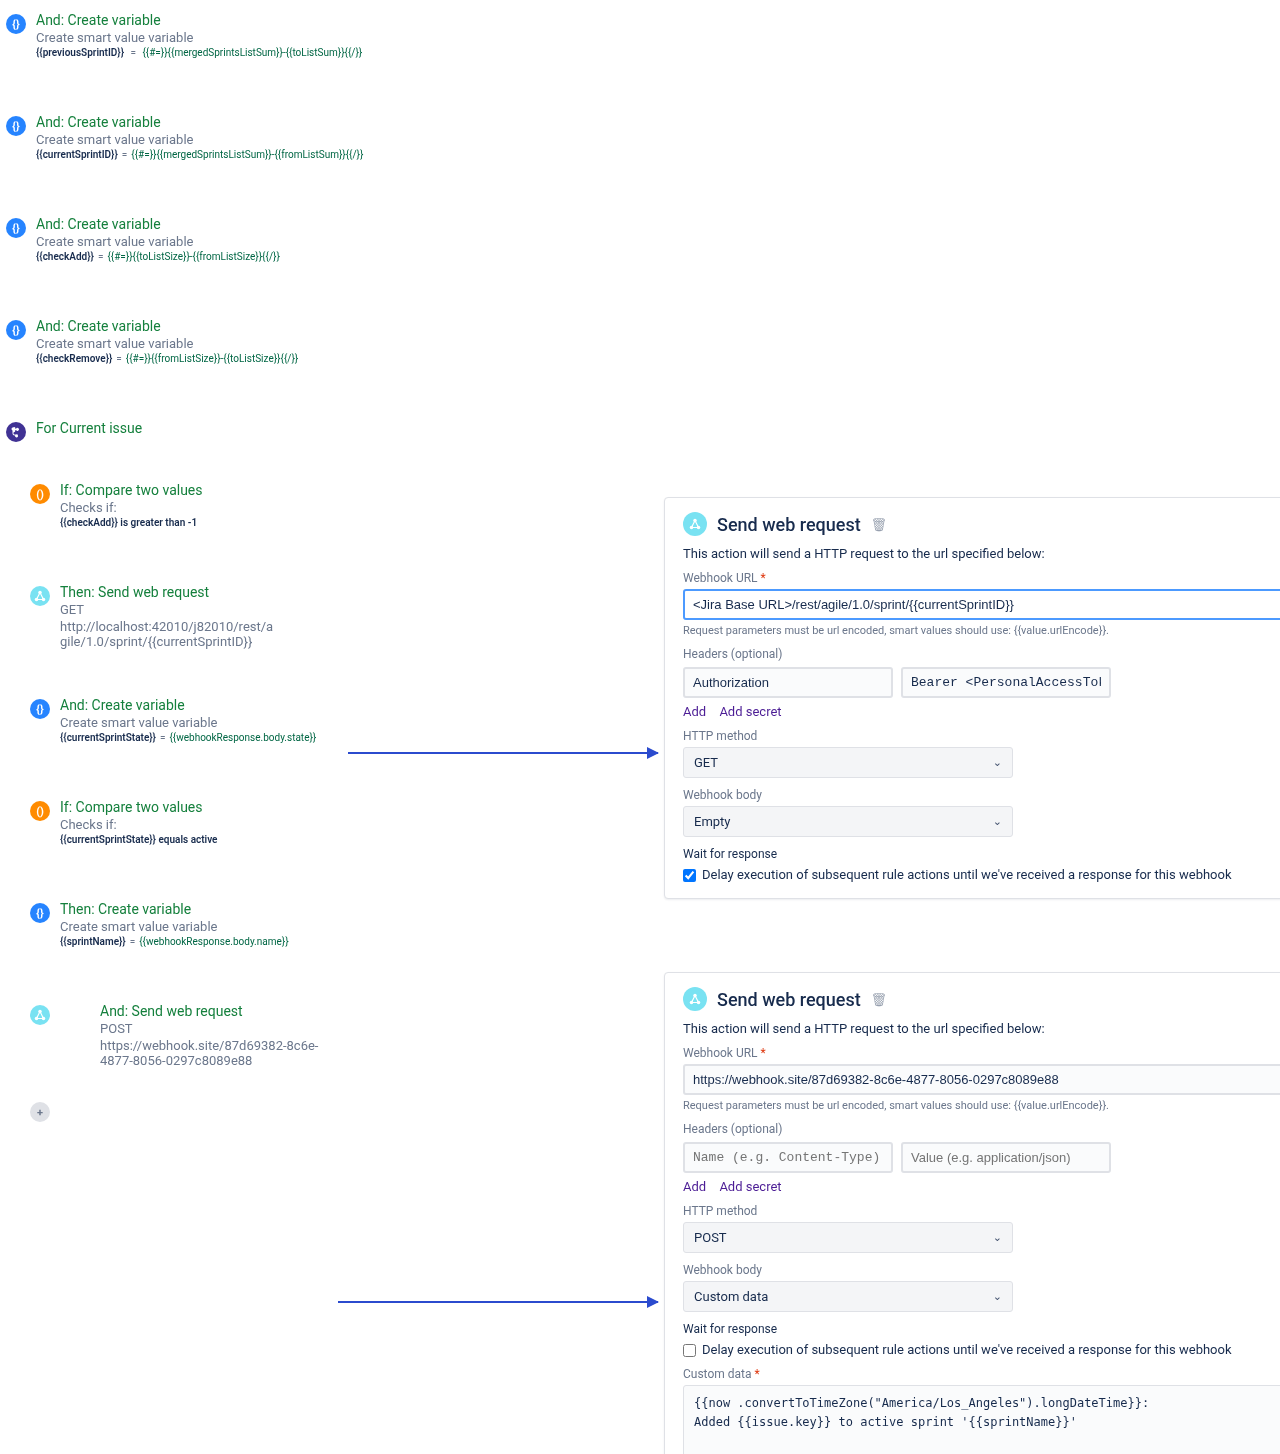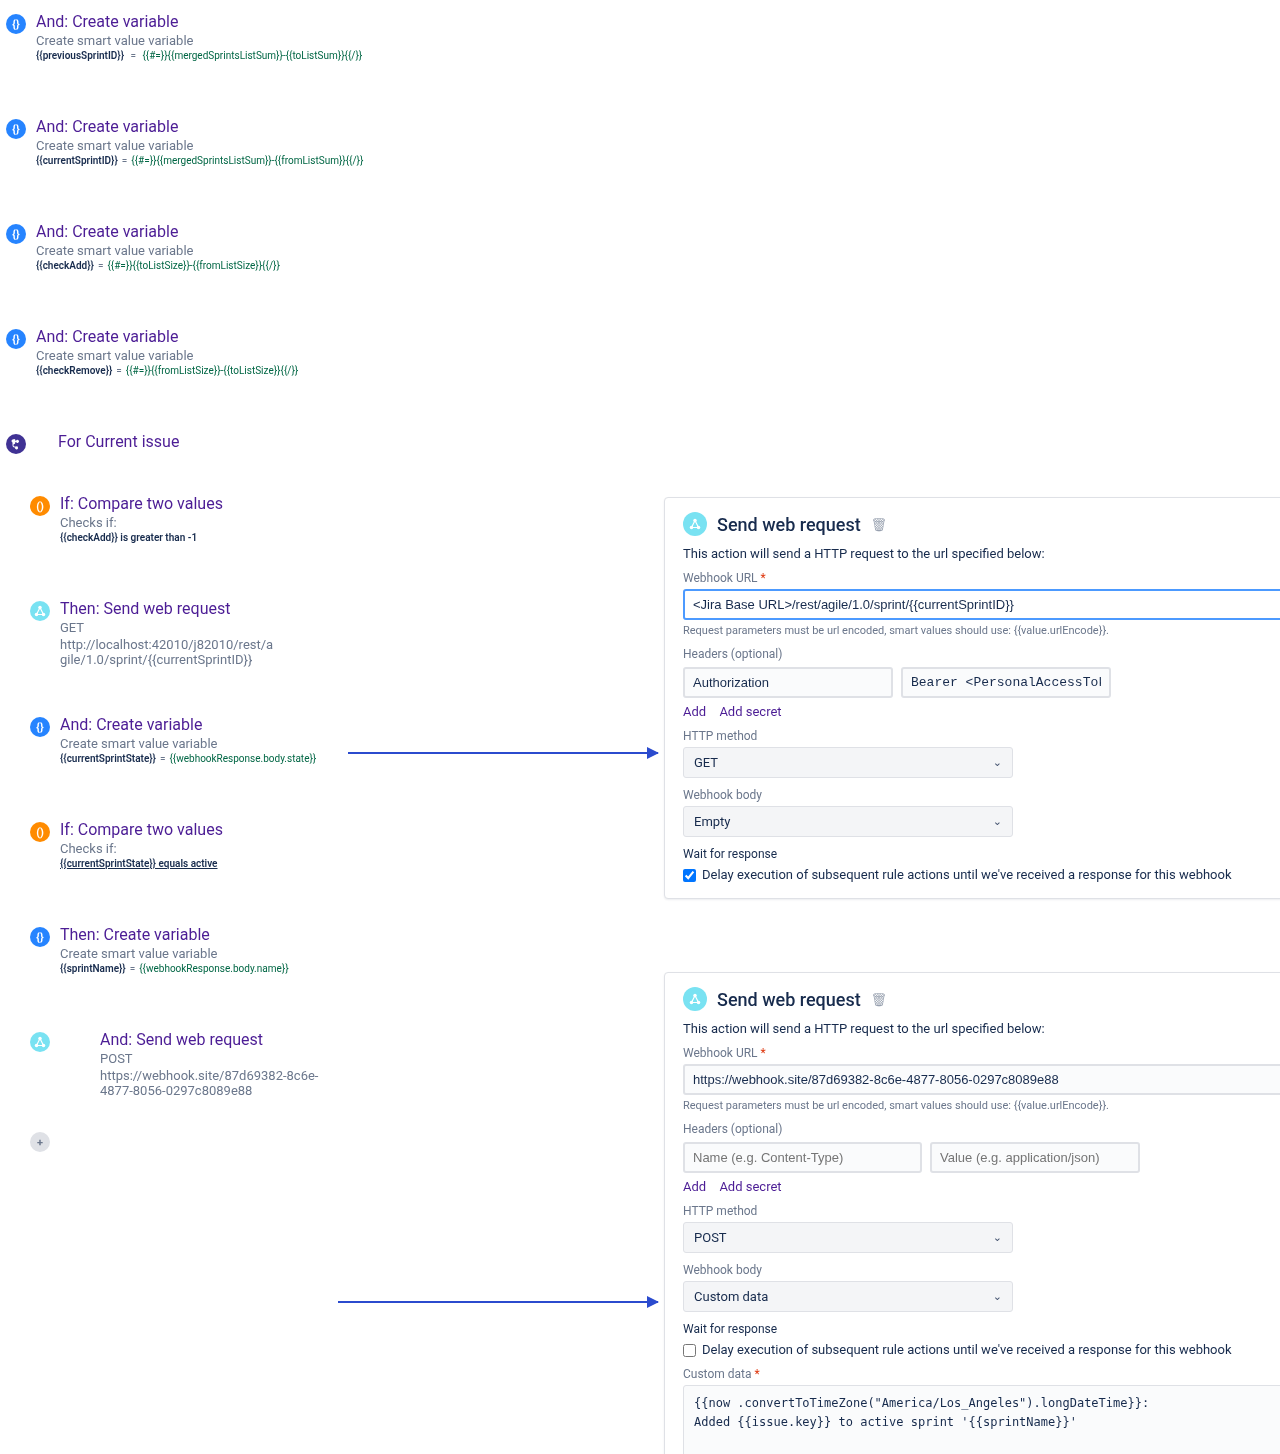--- a/index.html
+++ b/index.html
@@ -40,21 +40,21 @@
     font-size: 11px;
     font-weight: bold;
     color: #fff;
   }
   .icon.var { background: #2684FF; }
   .icon.branch { background: #403294; }
   .icon.cond { background: #FF8B00; }
   .icon.web { background: #79E2F2; }
   .icon.add { background: #DFE1E6; color: #6B778C; }
   .step-body { margin-left: 8px; flex: 1; }
-  .step-title { font-size: 16px; color: #4c1d95; margin-bottom: 2px; }
+  .step-title { font-size: 14px; color: #15803d; margin-bottom: 2px; }
   .step-sub { font-size: 13px; color: #6B778C; margin-bottom: 2px; }
   .step-line { font-size: 10px; }
   .bold { font-weight: 600; color: #172B4D; }
   .green { color: #006644; }
   .eq { color: #6B778C; margin: 0 4px; }
   .panel {
     position: absolute;
     background: #fff;
     border: 1px solid #DFE1E6;
     border-radius: 4px;
@@ -187,21 +187,21 @@
       </div>
     <div class="step-body">
       <div class="step-title">And: Create variable</div>
       <div class="step-sub">Create smart value variable</div>
       <div class="step-line">
         <span class="bold">{{checkRemove}}</span><span class="eq">=</span><span class="green">{{#=}}{{fromListSize}}-{{toListSize}}{{/}}</span>
       </div>
     </div>
   </div>
 
-  <div class="step" style="margin-bottom:40px;gap:22px;">
+  <div class="step" style="margin-bottom:40px;">
     <div class="icon-col">
         <div class="icon branch">
       <svg viewBox="0 0 24 24" width="12" height="12" fill="#fff">
             <path d="M6 3a3 3 0 0 0-1 5.83V15a4 4 0 0 0 4 4h1.17A3 3 0 1 0 12 17H9a2 2 0 0 1-2-2v-2.1A5 5 0 0 0 11 8h1.17A3 3 0 1 0 12 6H11a3 3 0 0 0-5-3z"></path>
           </svg>
     </div>
       </div>
     <div class="step-body">
       <div class="step-title">For Current issue</div>
     </div>
@@ -249,21 +249,21 @@
     </div>
   </div>
 
   <div class="step indented">
     <div class="icon-col">
         <div class="icon cond">()</div>
       </div>
     <div class="step-body">
       <div class="step-title">If: Compare two values</div>
       <div class="step-sub">Checks if:</div>
-      <div class="step-line bold" style="max-width:220px;text-decoration:underline;">{{currentSprintState}} equals active</div>
+      <div class="step-line bold" style="max-width:220px;">{{currentSprintState}} equals active</div>
     </div>
   </div>
 
   <div class="step indented">
     <div class="icon-col">
         <div class="icon var">{}</div>
       </div>
     <div class="step-body">
       <div class="step-title">Then: Create variable</div>
       <div class="step-sub">Create smart value variable</div>
@@ -364,21 +364,21 @@
     <span class="trash">🗑</span>
   </div>
   <div class="panel-desc">This action will send a HTTP request to the url specified below:</div>
 
   <div class="field-label req">Webhook URL</div>
   <input class="text-input" value="https://webhook.site/87d69382-8c6e-4877-8056-0297c8089e88" style="">
   <div class="hint">Request parameters must be url encoded, smart values should use: {{value.urlEncode}}.</div>
 
   <div class="field-label">Headers (optional)</div>
   <div class="header-row">
-    <input class="text-input" style="width: 239px; flex: 0 0 auto;" placeholder="Name (e.g. Content-Type)">
+    <input class="text-input" style="width: 210px; flex: 0 0 auto; font-family: Liberation Mono, monospace;" placeholder="Name (e.g. Content-Type)">
     <input class="text-input" style="width: 210px; flex: 0 0 auto;" placeholder="Value (e.g. application/json)">
   </div>
   <div class="link-row">
     <a>Add</a>
     <a>Add secret</a>
   </div>
 
   <div class="field-label">HTTP method</div>
   <div class="select">
     <span>POST</span>

